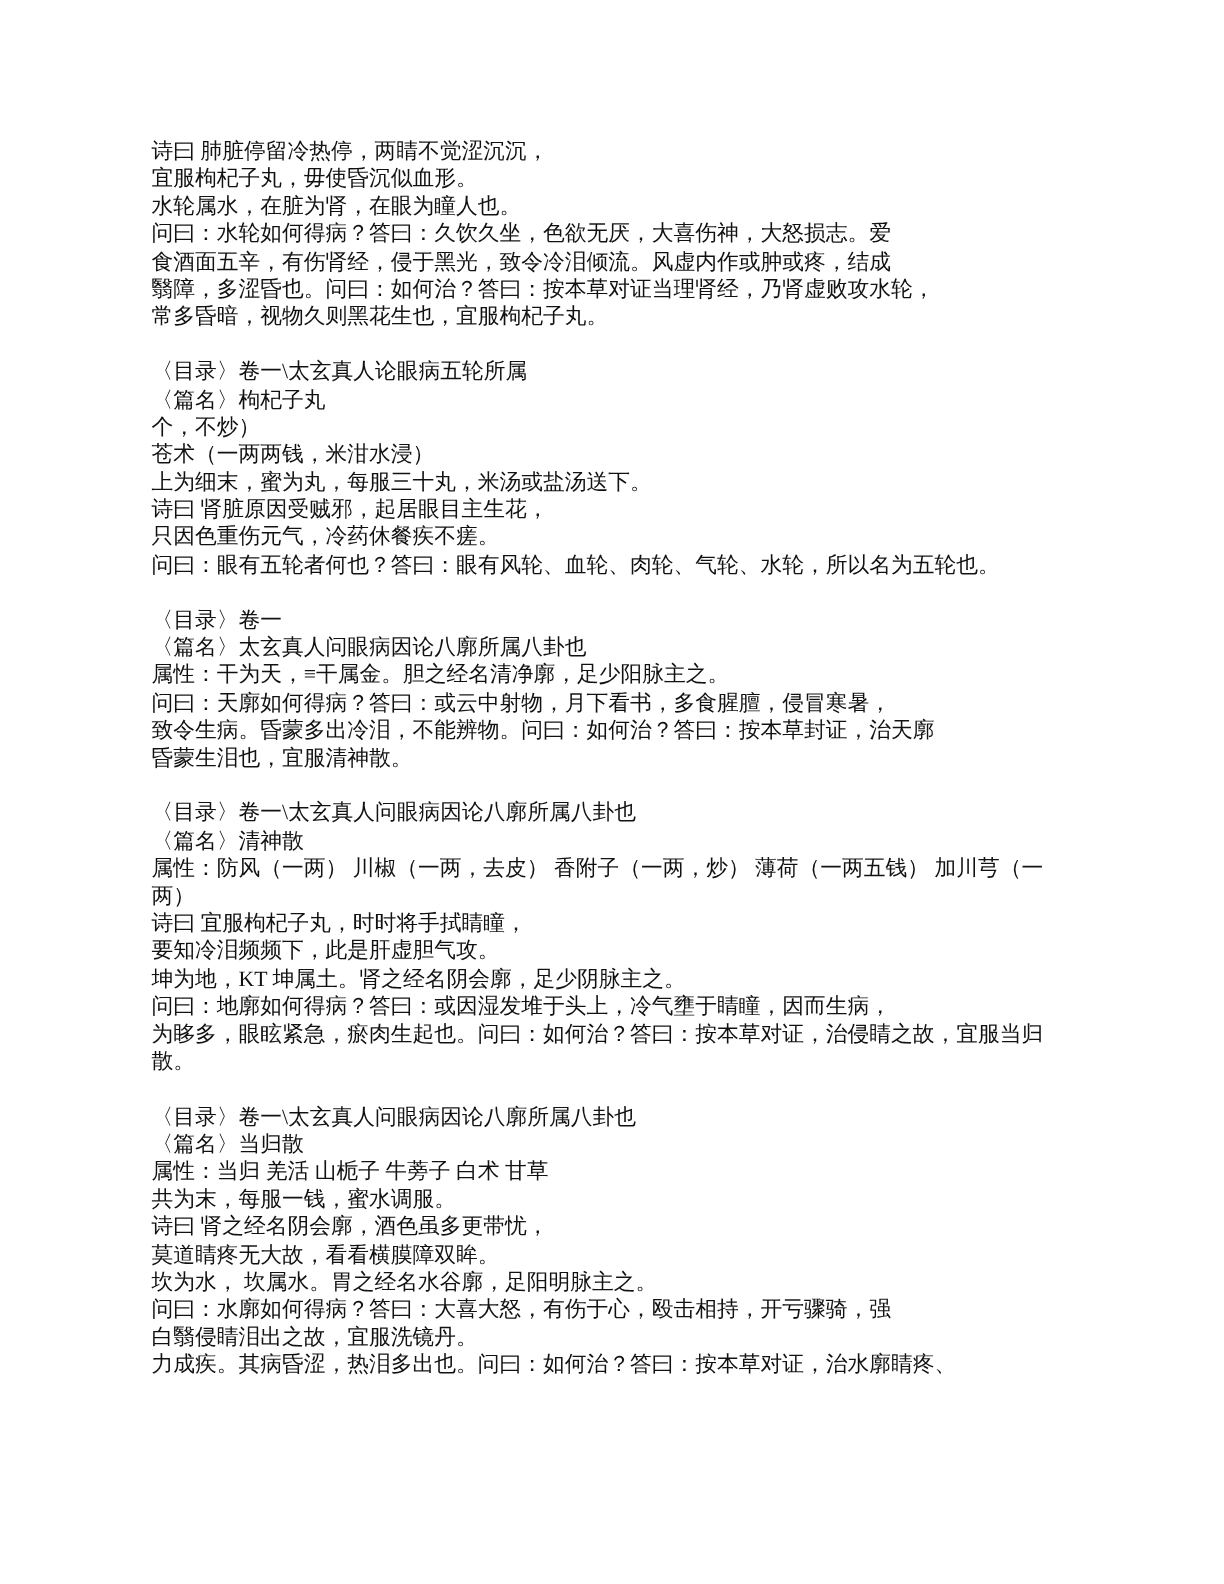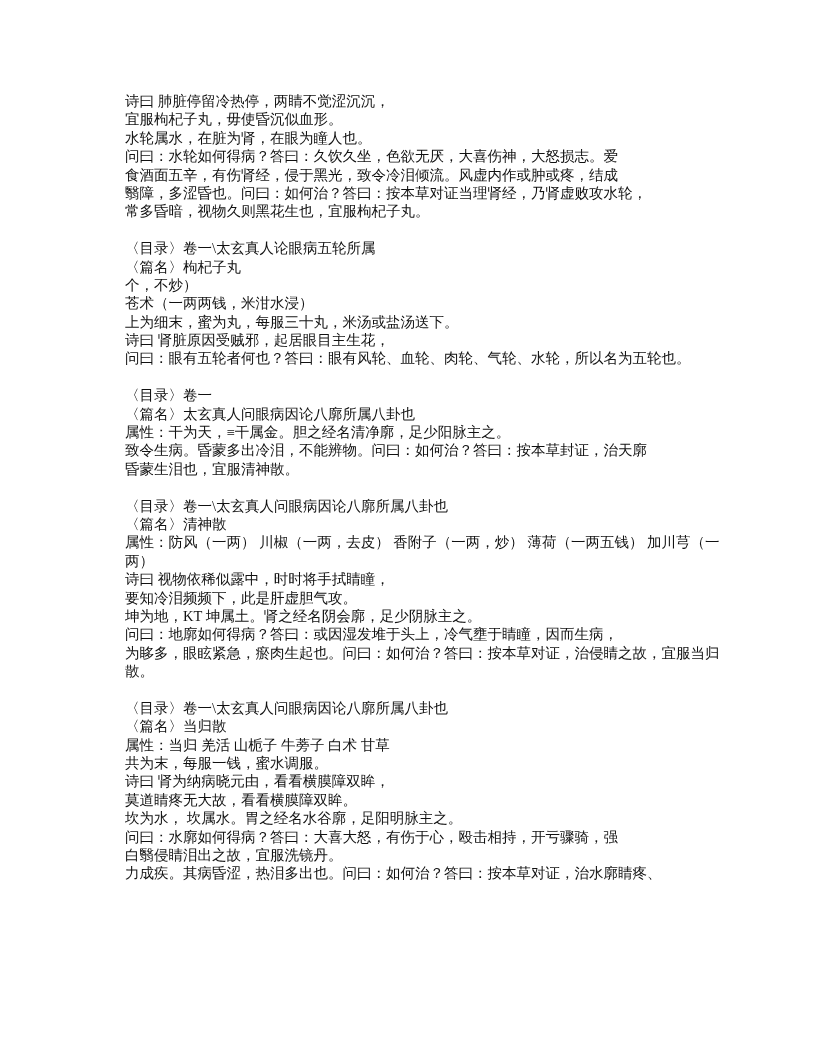--- a/index.html
+++ b/index.html
@@ -10,21 +10,21 @@
     overflow: hidden;
   }
   .page {
     position: relative;
     width: 816px;
     height: 1056px;
     background: #ffffff;
   }
   .text-block {
     position: absolute;
-    left: 125px;
+    left: 101px;
     top: 92px;
     width: 600px;
     color: #111111;
     font-family: "Liberation Serif", "DejaVu Serif", serif;
     font-size: 14.5px;
     line-height: 18.4px;
   }
   .paragraph {
     margin-bottom: 18.4px; 
   }
@@ -47,47 +47,49 @@
         <div class="text-line">翳障，多涩昏也。问曰：如何治？答曰：按本草对证当理肾经，乃肾虚败攻水轮，</div>
         <div class="text-line">常多昏暗，视物久则黑花生也，宜服枸杞子丸。</div>
       </div>
       <div class="paragraph">
         <div class="text-line">〈目录〉卷一\太玄真人论眼病五轮所属</div>
         <div class="text-line">〈篇名〉枸杞子丸</div>
         <div class="text-line">个，不炒）</div>
         <div class="text-line">苍术（一两两钱，米泔水浸）</div>
         <div class="text-line">上为细末，蜜为丸，每服三十丸，米汤或盐汤送下。</div>
         <div class="text-line">诗曰 肾脏原因受贼邪，起居眼目主生花，</div>
+        <div class="text-line">只因色重伤元气，冷药休餐疾不瘥。</div>
         <div class="text-line">问曰：眼有五轮者何也？答曰：眼有风轮、血轮、肉轮、气轮、水轮，所以名为五轮也。</div>
       </div>
       <div class="paragraph">
         <div class="text-line">〈目录〉卷一</div>
         <div class="text-line">〈篇名〉太玄真人问眼病因论八廓所属八卦也</div>
         <div class="text-line">属性：干为天，≡干属金。胆之经名清净廓，足少阳脉主之。</div>
+        <div class="text-line">问曰：天廓如何得病？答曰：或云中射物，月下看书，多食腥膻，侵冒寒暑，</div>
         <div class="text-line">致令生病。昏蒙多出冷泪，不能辨物。问曰：如何治？答曰：按本草封证，治天廓</div>
         <div class="text-line">昏蒙生泪也，宜服清神散。</div>
       </div>
       <div class="paragraph">
         <div class="text-line">〈目录〉卷一\太玄真人问眼病因论八廓所属八卦也</div>
         <div class="text-line">〈篇名〉清神散</div>
         <div class="text-line">属性：防风（一两） 川椒（一两，去皮） 香附子（一两，炒） 薄荷（一两五钱） 加川芎（一</div>
         <div class="text-line">两）</div>
-        <div class="text-line">诗曰 视物依稀似露中，时时将手拭睛瞳，</div>
+        <div class="text-line">诗曰 宜服枸杞子丸，时时将手拭睛瞳，</div>
         <div class="text-line">要知冷泪频频下，此是肝虚胆气攻。</div>
         <div class="text-line">坤为地，KT 坤属土。肾之经名阴会廓，足少阴脉主之。</div>
         <div class="text-line">问曰：地廓如何得病？答曰：或因湿发堆于头上，冷气壅于睛瞳，因而生病，</div>
         <div class="text-line">为眵多，眼眩紧急，瘀肉生起也。问曰：如何治？答曰：按本草对证，治侵睛之故，宜服当归</div>
         <div class="text-line">散。</div>
       </div>
       <div class="paragraph">
         <div class="text-line">〈目录〉卷一\太玄真人问眼病因论八廓所属八卦也</div>
         <div class="text-line">〈篇名〉当归散</div>
         <div class="text-line">属性：当归 羌活 山栀子 牛蒡子 白术 甘草</div>
         <div class="text-line">共为末，每服一钱，蜜水调服。</div>
-        <div class="text-line">诗曰 肾为纳病晓元由，看看横膜障双眸，</div>
+        <div class="text-line">诗曰 肾之经名阴会廓，酒色虽多更带忧，</div>
         <div class="text-line">莫道睛疼无大故，看看横膜障双眸。</div>
         <div class="text-line">坎为水， 坎属水。胃之经名水谷廓，足阳明脉主之。</div>
         <div class="text-line">问曰：水廓如何得病？答曰：大喜大怒，有伤于心，殴击相持，开亏骤骑，强</div>
         <div class="text-line">白翳侵睛泪出之故，宜服洗镜丹。</div>
         <div class="text-line">力成疾。其病昏涩，热泪多出也。问曰：如何治？答曰：按本草对证，治水廓睛疼、</div>
       </div>
     </div>
 </div>
 
 </body></html>

